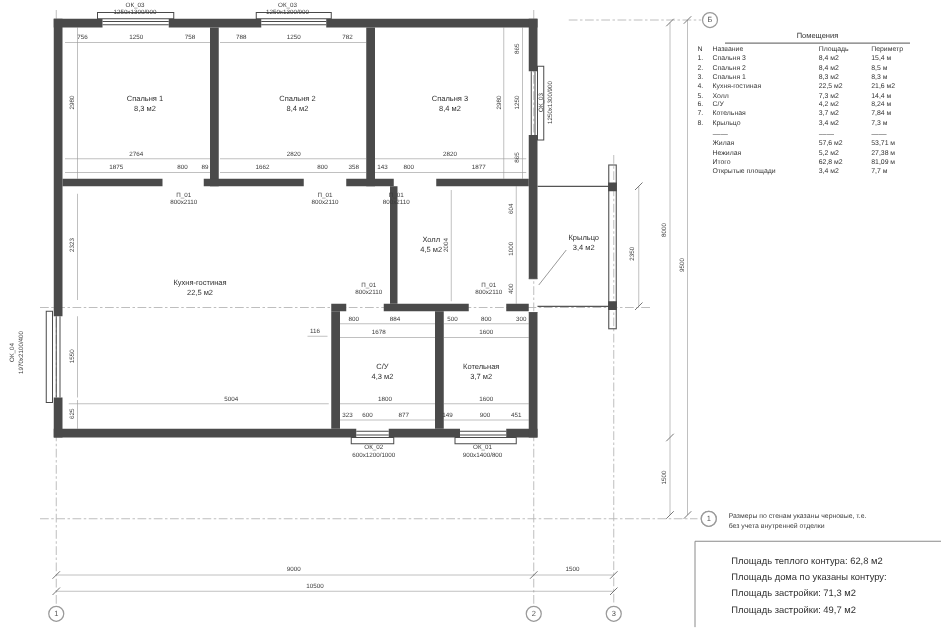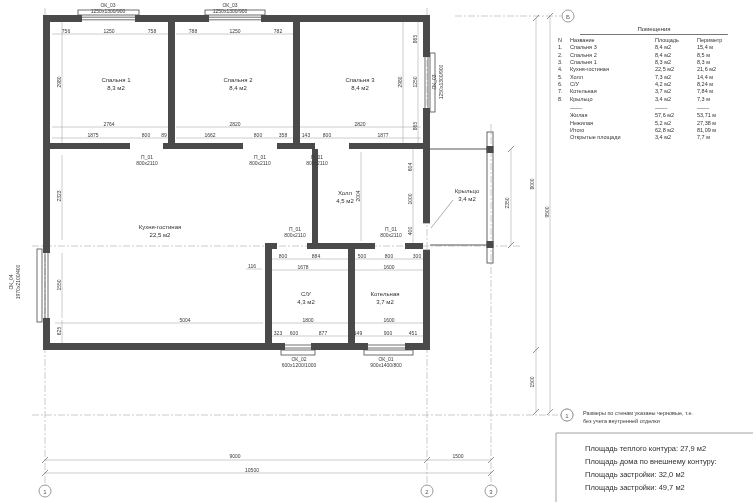--- a/index.html
+++ b/index.html
@@ -365,19 +365,19 @@
         </div>
       </div>
   </div>
 
   <div class="note">
     <div>Размеры по стенам указаны черновые, т.е.</div>
     <div>без учета внутренней отделки</div>
   </div>
 
   <div class="summary">
-    <div>Площадь теплого контура: 27,9 м2</div>
-    <div>Площадь дома по внешнему контуру:</div>
-    <div>Площадь застройки: 32,0 м2</div>
+    <div>Площадь теплого контура: 62,8 м2</div>
+    <div>Площадь дома по указаны контуру:</div>
+    <div>Площадь застройки: 71,3 м2</div>
     <div>Площадь застройки: 49,7 м2</div>
   </div>
 
 </div>
 
 </body></html>

